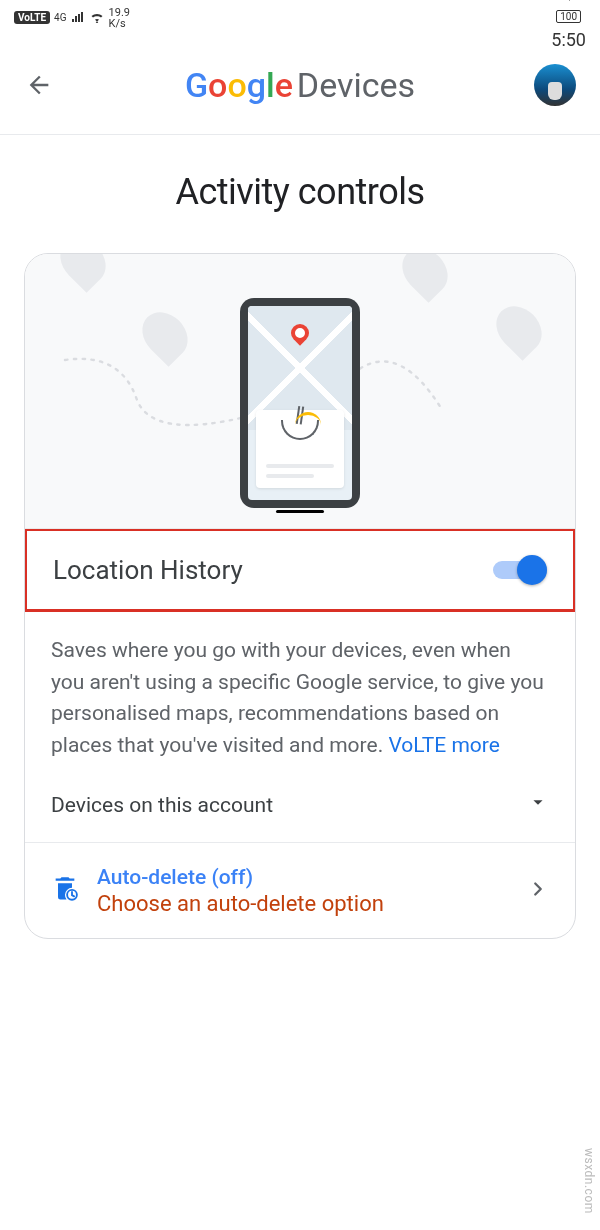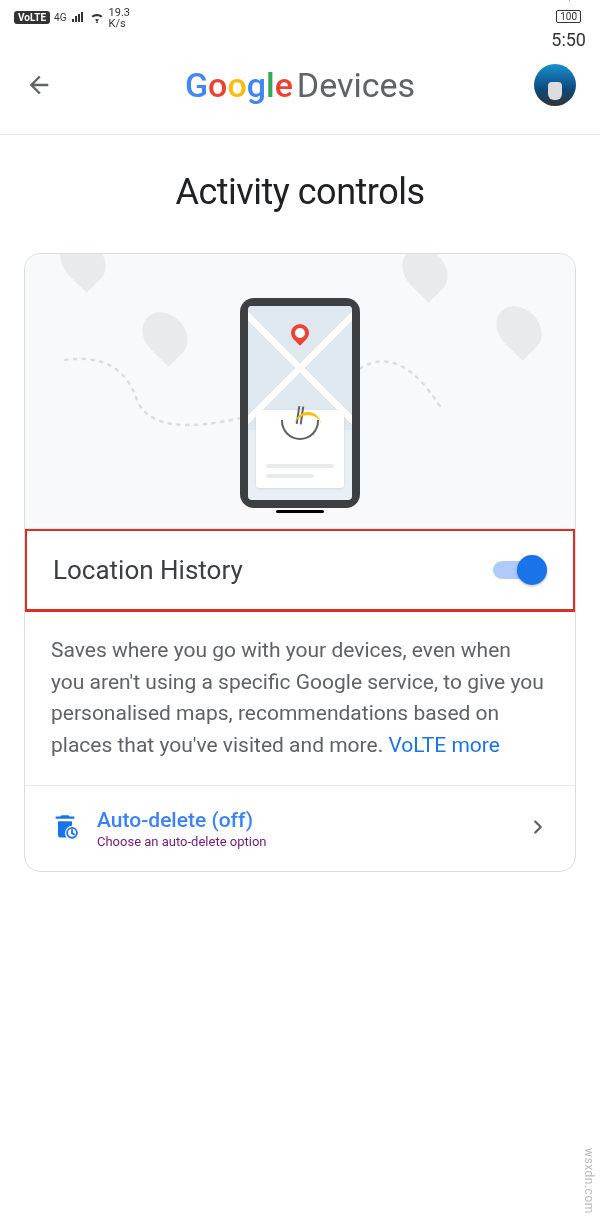--- a/index.html
+++ b/index.html
@@ -92,21 +92,21 @@
       letter-spacing: -0.5px;
     }
     .page-desc {
       font-size: 21px;
       line-height: 1.5;
       color: #5f6368;
       margin-bottom: 40px;
     }
     .card {
       border: 1px solid #dadce0;
-      border-radius: 16px;
+      border-radius: 24px;
       overflow: hidden;
     }
     .card-illustration {
       height: 275px;
       background: #f8f9fa;
       position: relative;
       border-bottom: 1px solid #eaeaea;
     }
     .phone {
       position: absolute;
@@ -211,21 +211,21 @@
     }
     .auto-delete-row {
       display: flex;
       align-items: center;
       padding: 22px 26px;
       gap: 18px;
     }
     .auto-delete-icon{ color:#1a73e8; }
     .auto-delete-text { flex: 1; }
     .auto-delete-title { color: #3b82f6; font-size: 21px; font-weight: 500; }
-    .auto-delete-sub { color: #701a75; font-size: 13px; margin-top: 2px; }
+    .auto-delete-sub { color: #c2410c; font-size: 22px; margin-top: 2px; }
     .watermark{
       position:absolute; right:4px; top:1186px; transform:rotate(0deg);
       font-size:12px; color:#bbb; letter-spacing:0.5px;
     }
   </style>
 </head>
 <body>
 
 <div class="status-bar">
   <div class="status-left">
@@ -235,21 +235,21 @@
       <svg width="14" height="12" viewBox="0 0 14 12">
           <path d="M1 11h2V8H1zM4 11h2V5H4zM7 11h2V3H7zM10 11h2V1h-2z" fill="#333"></path>
         </svg>
     </span>
     <span>
       <svg width="16" height="12" viewBox="0 0 16 12">
           <path d="M8 11L10 8.5C9 7.8 7 7.8 6 8.5zM4 6.5C6 4.8 10 4.8 12 6.5L13.5 5C10.5 2.3 5.5 2.3 2.5 5z M8 11 a1 1 0 1 0 0.01 0" fill="#333"></path>
         </svg>
     </span>
     <span class="data-rate">
-      <div>19.3</div>
+      <div>19.9</div>
       <div>K/s</div>
     </span>
   </div>
   <div class="status-right">
     <span>
       <svg width="10" height="16" viewBox="0 0 10 16">
           <path d="M5 0v6.5L1.5 3 0.5 4 4.5 8 0.5 12 1.5 13 5 9.5V16l5-4.5L6.5 8 10 4.5z M6 3l2 1.5L6 6zM6 10l2 1.5L6 13z" fill="#555"></path>
         </svg>
     </span>
     <span class="battery-badge">100</span>
@@ -312,20 +312,28 @@
           <div class="switch-track"></div>
           <div class="switch-thumb"></div>
         </div>
       </div>
     </div>
 
     <div class="section">
       <p class="section-desc">
         <span>Saves where you go with your devices, even when you aren't using a specific Google service, to give you personalised maps, recommendations based on places that you've visited and more. </span><a class="link">VoLTE more</a>
       </p>
+      <div class="devices-row">
+        <span>Devices on this account</span>
+        <span>
+          <svg width="22" height="22" viewBox="0 0 24 24">
+              <path d="M7 10l5 5 5-5z" fill="#3c4043"></path>
+            </svg>
+        </span>
+      </div>
     </div>
 
     <div class="auto-delete-row">
       <span class="auto-delete-icon">
         <svg width="28" height="28" viewBox="0 0 24 24">
             <path d="M15 2h-6l-1 1H4v2h16V3h-4zM6 7v12a2 2 0 0 0 2 2h5.3A6 6 0 0 1 12 17a6 6 0 0 1 6-6V7z" fill="#1a73e8"></path>
             <circle cx="18" cy="17" r="4.2" fill="none" stroke="#1a73e8" stroke-width="1.6"></circle>
             <path d="M18 14.5v2.8l1.8 1" stroke="#1a73e8" stroke-width="1.6" fill="none" stroke-linecap="round"></path>
           </svg>
       </span>

